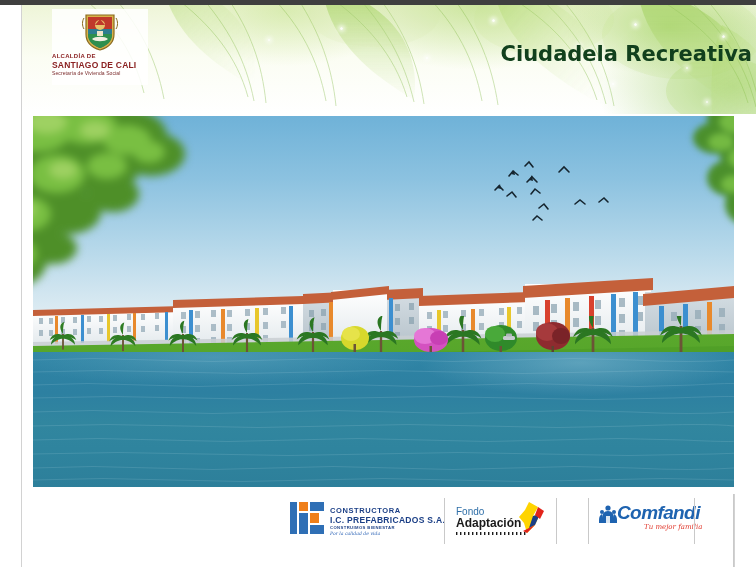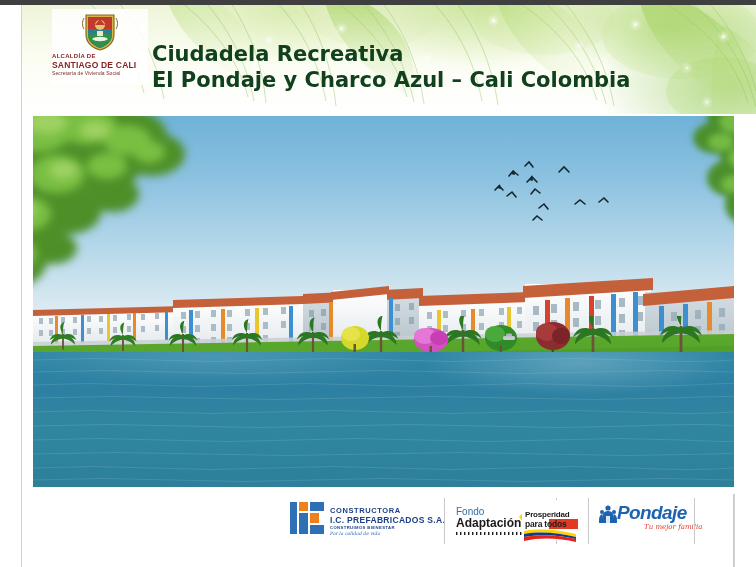--- a/index.html
+++ b/index.html
@@ -108,21 +108,21 @@
     color: #7a2a2a;
     line-height: 7px;
     letter-spacing: .1px;
   }
 
   
   .title-block {
     position: absolute;
     left: 130px; top: 36px;
     width: 600px;
-    text-align: left;
+    text-align: right;
     color: #11401d;
   }
   .title-line {
     font-family: "DejaVu Sans", sans-serif;
     font-weight: bold;
     color: #11401d;
     white-space: nowrap;
   }
   .title-line-1 { font-size: 21px; line-height: 26px; }
   .title-line-2 { font-size: 21px; line-height: 27px; }
@@ -312,21 +312,20 @@
         <path d="M5,6 C3,9 3,14 5,17" stroke="#8a6b1f" stroke-width="1" fill="none"></path>
         <path d="M37,6 C39,9 39,14 37,17" stroke="#8a6b1f" stroke-width="1" fill="none"></path>
       </svg>
       <div class="alcaldia-l1">ALCALDÍA DE</div>
       <div class="alcaldia-l2">SANTIAGO DE CALI</div>
       <div class="alcaldia-l3">Secretaría de Vivienda Social</div>
     </div>
 
     <div class="title-block">
       <div class="title-line title-line-1">Ciudadela Recreativa</div>
-      <div class="title-line title-line-2">El Pondaje y Charco Azul – Cali Colombia</div>
     </div>
   </div>
 
   <div class="render-photo">
 
     <div class="photo-layer sky"></div>
 
     <svg class="photo-layer canopy" viewBox="0 0 250 200">
       <g fill="#4e8f28">
         <ellipse cx="20" cy="30" rx="58" ry="40"></ellipse>
@@ -788,46 +787,34 @@
       <svg class="fa-map" viewBox="0 0 30 34">
         <path d="M13,1 L22,6 L17,15 L24,13 L19,24 L11,32 L8,22 L3,16 L9,9 Z" fill="#ffd400"></path>
         <path d="M17,15 L24,13 L19,24 L13,27 Z" fill="#1b3f86"></path>
         <path d="M13,27 L19,24 L11,32 L7,30 Z" fill="#e2231a"></path>
         <path d="M22,6 L28,10 L24,18 L19,14 Z" fill="#e2231a"></path>
       </svg>
     </div>
 
     <div class="logo-sep" style="left:534px;"></div>
 
-    <div class="logo-item" style="left:500px;width:60px;height:50px;">
-      <div class="pp-box">
-        <div class="pp-hl" style="left:27px;top:19px;width:29px;height:10px;"></div>
-        <div class="pp-l1">Prosperidad</div>
-        <div class="pp-l2">para todos</div>
-        <svg class="pp-flag" viewBox="0 0 52 14">
-          <path d="M0,2 C16,-1 36,1 52,5 L52,8 C36,4 16,2 0,5 Z" fill="#ffd400"></path>
-          <path d="M0,5 C16,2 36,4 52,8 L52,10 C36,6 16,5 0,8 Z" fill="#0b3d91"></path>
-          <path d="M0,8 C16,5 36,6 52,10 L52,13 C36,9 16,8 0,12 Z" fill="#e2231a"></path>
-        </svg>
-      </div>
-    </div>
 
     <div class="logo-sep" style="left:566px;"></div>
 
     <div class="logo-item" style="left:576px;width:118px;height:50px;">
       <svg class="cf-mark" viewBox="0 0 20 20">
         <circle cx="10" cy="4" r="2.6" fill="#1e63b0"></circle>
         <circle cx="4" cy="8" r="2" fill="#1e63b0"></circle>
         <circle cx="16" cy="8" r="2" fill="#1e63b0"></circle>
         <path d="M10,7 C14,7 16,10 16,14 L16,19 L4,19 L4,14 C4,10 6,7 10,7 Z" fill="#1e63b0"></path>
         <path d="M4,10 C2,11 1,13 1,16 L1,19 L4,19 Z" fill="#1e63b0"></path>
         <path d="M16,10 C18,11 19,13 19,16 L19,19 L16,19 Z" fill="#1e63b0"></path>
         <path d="M8,12 L12,12 L12,19 L8,19 Z" fill="#ffffff" opacity=".85"></path>
       </svg>
-      <div class="cf-name">Pondaje</div>
+      <div class="cf-name">Comfandi</div>
       <div class="cf-tag">Tu mejor familia</div>
     </div>
 
     <div class="logo-sep" style="left:672px;"></div>
 
 
     <div class="logo-sep" style="left:711px;top:0;height:73px;"></div>
   </div>
 
 </div>

